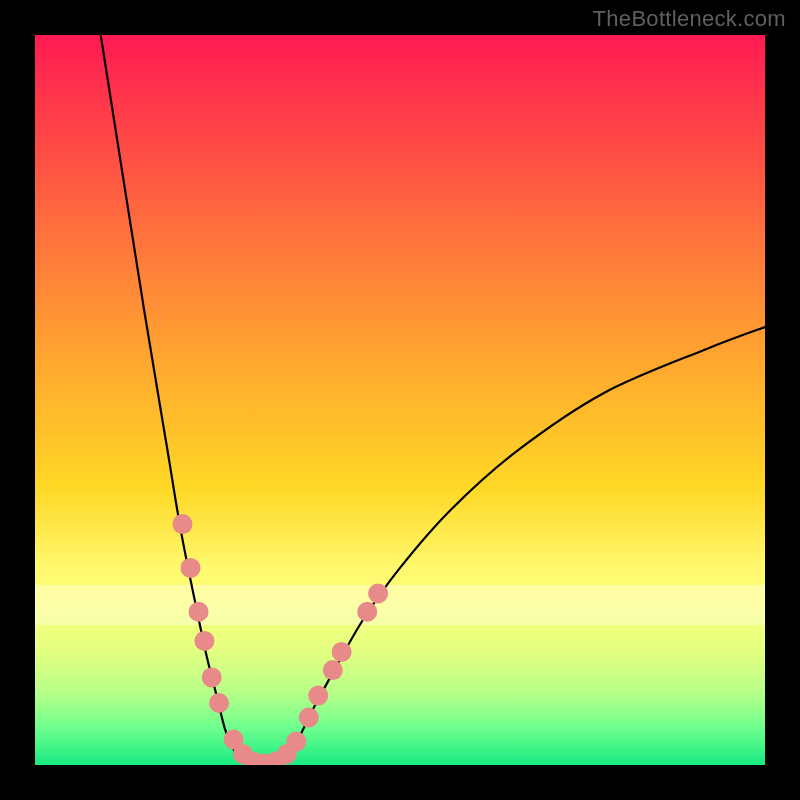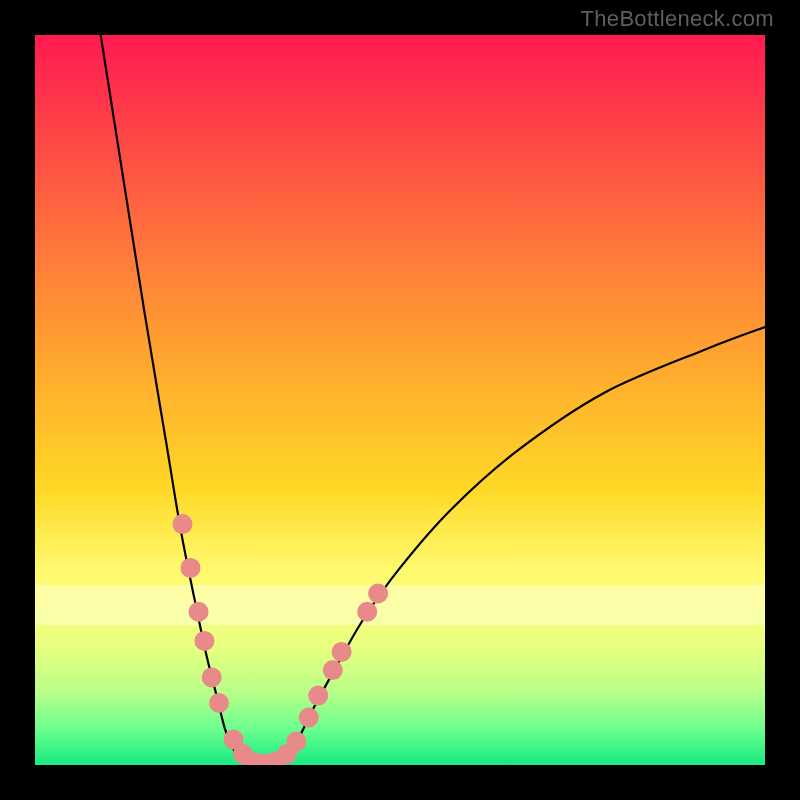--- a/index.html
+++ b/index.html
@@ -45,21 +45,21 @@
     pointer-events: none;
   }
   .band-pale {
     bottom: 140px;
     height: 40px;
     background: rgba(255,255,255,0.35);
   }
   .watermark {
     position: absolute;
     top: 6px;
-    right: 26px;
+    right: 14px;
     color: #5f5f5f;
     font-size: 22px;
     font-weight: 400;
     letter-spacing: 0.3px;
     user-select: none;
   }
   svg.curve {
     position: absolute;
     left: 0;
     top: 0;

